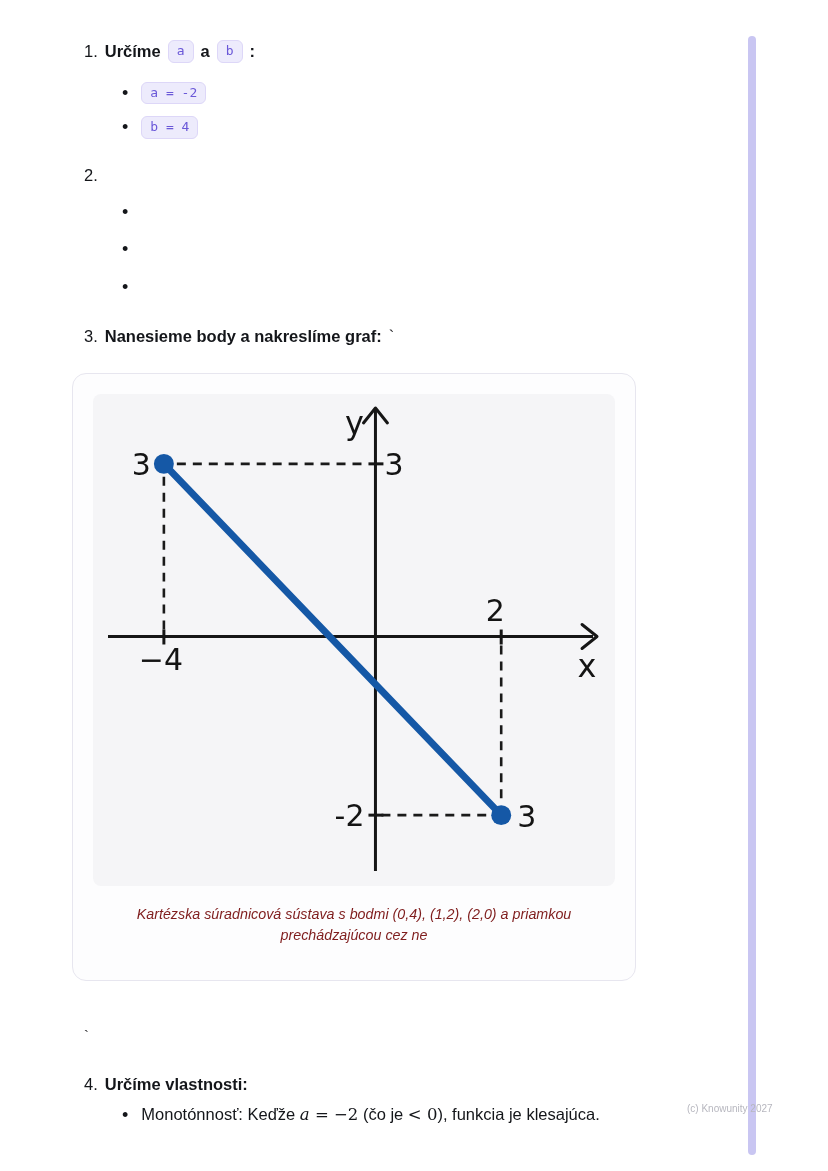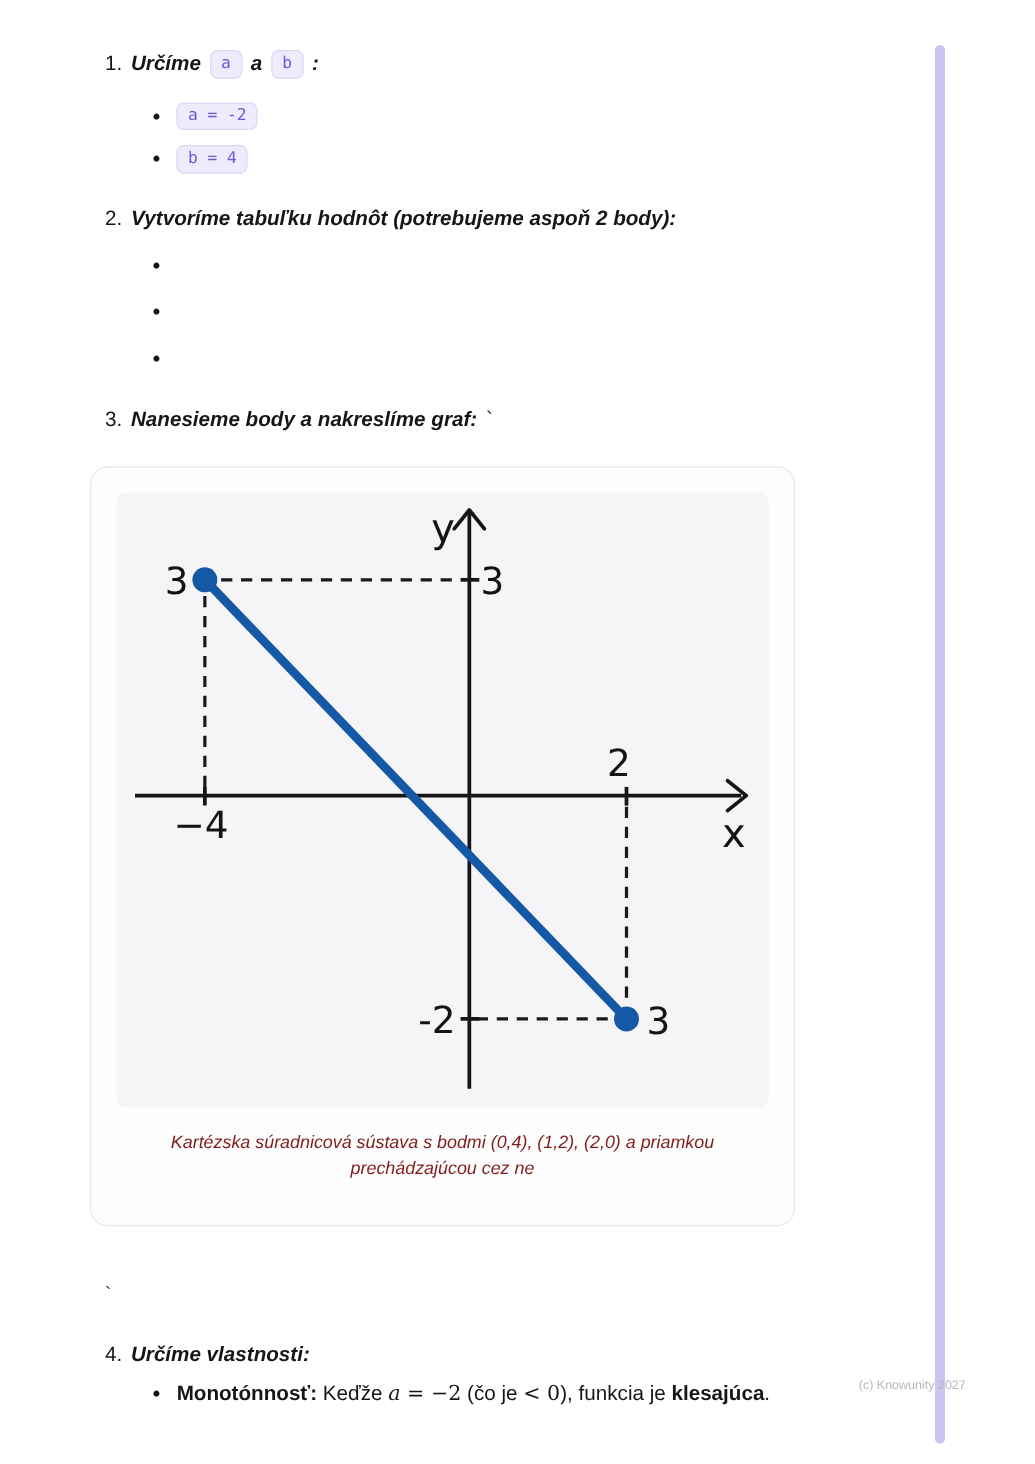--- a/index.html
+++ b/index.html
@@ -5,36 +5,36 @@
   html,body{margin:0;padding:0;}
   body{
     width:828px;height:1171px;position:relative;overflow:hidden;
     background:#ffffff;color:#14161a;
     font-family:"Liberation Sans","DejaVu Sans",sans-serif;
     font-size:16.5px;
   }
   .content{position:absolute;left:84px;top:40px;width:604px;}
   .step-heading{display:flex;align-items:baseline;gap:7px;line-height:1.3;}
   .step-num{font-weight:400;}
-  .step-title{font-weight:700;font-style:italic;}
+  .step-title{font-weight:700;}
   .heading-text{font-weight:700;display:inline-flex;align-items:center;gap:7px;flex-wrap:wrap;}
   .chip{
     font-family:"DejaVu Sans Mono","Liberation Mono",monospace;
     font-size:13px;color:#6a58d8;background:#edebfc;
     border:1px solid #ddd7f8;border-radius:6px;
     padding:2px 8px;display:inline-block;line-height:1.3;font-weight:400;
   }
   ul{list-style:none;margin:0;padding:0 0 0 38px;}
   li{display:flex;align-items:flex-start;gap:13px;line-height:1.45;}
   .bullet{font-size:18px;line-height:1.35;flex:0 0 auto;}
   .s1-list{margin-top:18px;}
   .s1-list li{margin-bottom:10px;align-items:center;}
   .s2-list li{margin-top:13px;}
   .s2-list{margin-top:3px;}
-  .seg-bold{font-weight:700;margin-top:27px;}
+  .seg-bold{font-weight:400;margin-top:27px;}
   .seg-var{font-family:"DejaVu Serif","Liberation Serif",serif;font-style:italic;}
   .seg-num{font-family:"DejaVu Serif","Liberation Serif",serif;}
   #step2{margin-top:26px;}
   #step3{margin-top:27px;}
   #step4{margin-top:30px;}
   .s4-list{margin-top:4px;}
   .s4-list li{margin-top:8px;}
   .tick{font-weight:400;color:#2a2a2e;}
   .card{
     margin:26px 0 0 -12px;width:564px;box-sizing:border-box;
@@ -81,21 +81,20 @@
       <li>
         <span class="bullet">•</span>
         <code class="chip">b = 4</code>
       </li>
     </ul>
   </section>
 
   <section id="step2">
     <div class="step-heading">
       <span class="step-num">2.</span>
-      <span class="step-title">Vytvoríme tabuľku hodnôt (potrebujeme aspoň 2 body):</span>
     </div>
     <ul class="s2-list">
       <li>
         <span class="bullet">•</span>
       </li>
       <li>
         <span class="bullet">•</span>
       </li>
       <li>
         <span class="bullet">•</span>

